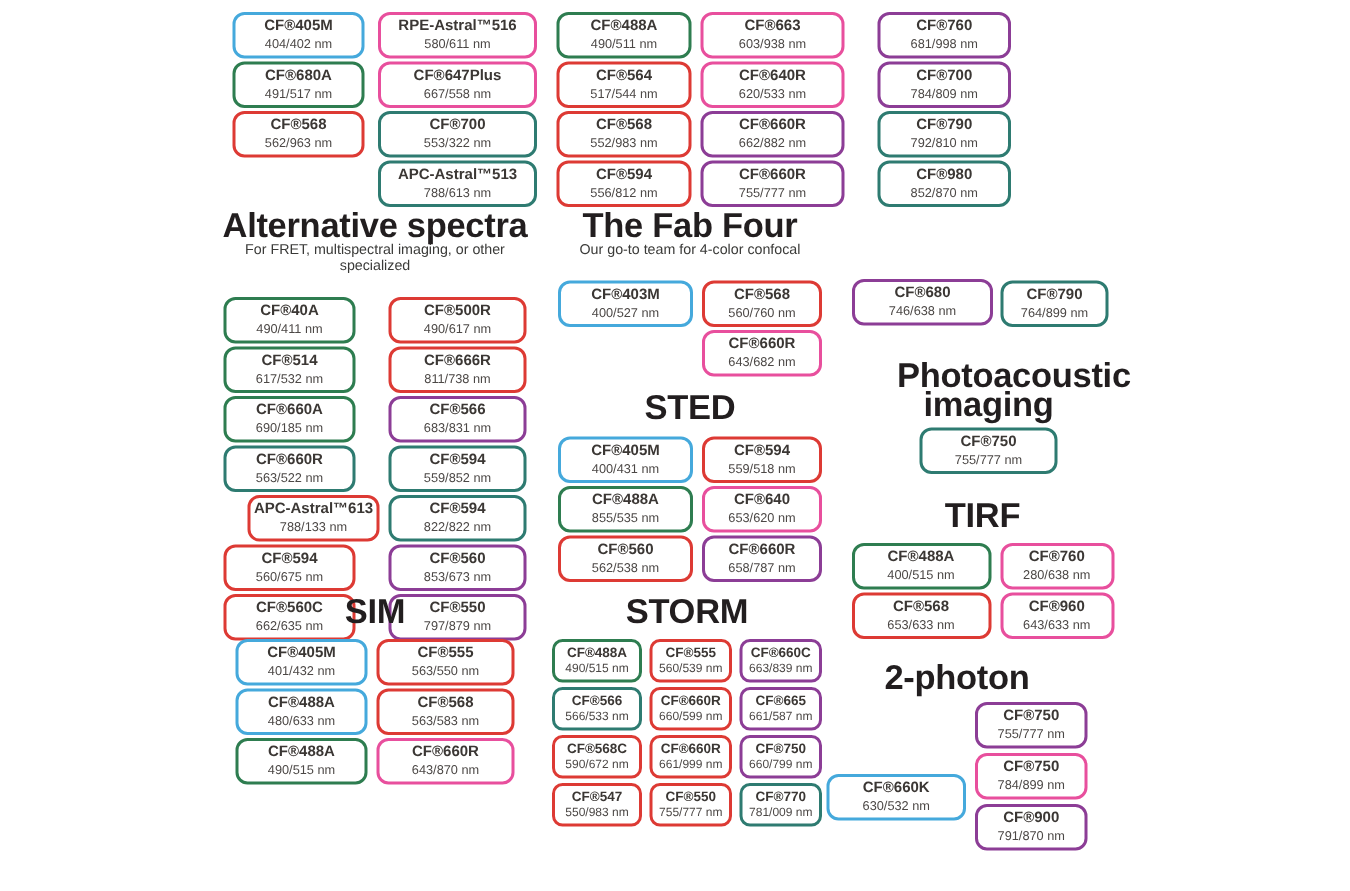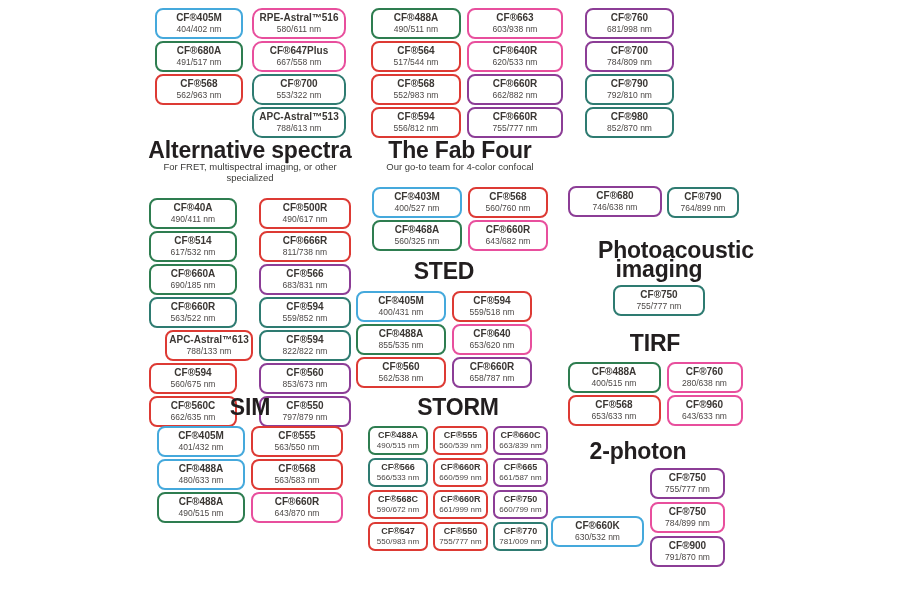--- a/index.html
+++ b/index.html
@@ -11,36 +11,36 @@
   .g-sub{font-size:9.5px;color:#3a3a38;text-align:center;margin-top:1px;line-height:11px;}
   .cols{display:flex;gap:6px;justify-content:center;}
   .col{display:flex;flex-direction:column;gap:2px;}
   .badge{background:#fff;border:2px solid #999;border-radius:8px;text-align:center;
          padding:2px 1px 3px;box-sizing:border-box;}
   .b-name{font-size:10px;font-weight:700;color:#3b3734;line-height:12px;white-space:nowrap;}
   .b-sub{font-size:8.5px;color:#4c4846;line-height:10px;white-space:nowrap;}
 
   
   [data-group="top-a"]{left:155px;top:8px;}  [data-group="top-a"] .badge{width:88px;}
-  [data-group="top-b"]{left:252px;top:8px;}  [data-group="top-b"] .badge{width:94px;border-radius:10px;}
+  [data-group="top-b"]{left:252px;top:8px;}  [data-group="top-b"] .badge{width:106px;}
   [data-group="top-c"]{left:371px;top:8px;}  [data-group="top-c"] .badge{width:90px;}
   [data-group="top-d"]{left:467px;top:8px;}  [data-group="top-d"] .badge{width:96px;}
   [data-group="top-e"]{left:585px;top:8px;}  [data-group="top-e"] .badge{width:89px;}
 
   [data-group="alt"]{left:146px;top:141px;width:208px;}
   [data-group="alt"] .cols{margin-top:15px;}
   [data-group="alt"] .col:nth-child(1) .badge{width:88px;}
   [data-group="alt"] .col:nth-child(2) .badge{width:92px;}
 
   [data-group="fab"]{left:368px;top:141px;width:184px;}
   [data-group="fab"] .cols{margin-top:15px;}
   [data-group="fab"] .col:nth-child(1) .badge{width:90px;}
   [data-group="fab"] .col:nth-child(2) .badge{width:80px;}
 
-  [data-group="sted"]{left:352px;top:262px;width:184px;}
+  [data-group="sted"]{left:368px;top:262px;width:184px;}
   [data-group="sted"] .cols{margin-top:10px;}
   [data-group="sted"] .col:nth-child(1) .badge{width:90px;}
   [data-group="sted"] .col:nth-child(2) .badge{width:80px;}
 
   [data-group="sim"]{left:146px;top:398px;width:208px;}
   [data-group="sim"] .cols{margin-top:9px;}
   [data-group="sim"] .col:nth-child(1) .badge{width:88px;}
   [data-group="sim"] .col:nth-child(2) .badge{width:92px;}
 
   [data-group="storm"]{left:366px;top:398px;width:184px;}
@@ -254,24 +254,20 @@
 
   <div class="group" data-group="fab">
     <div class="g-title">The Fab Four</div>
     <div class="g-sub">Our go-to team for 4-color confocal</div>
     <div class="cols">
         <div class="col">
           <div class="badge" style="border-color: rgb(69, 169, 220);">
             <div class="b-name">CF®403M</div>
             <div class="b-sub">400/527 nm</div>
           </div>
-          <div class="badge" style="border-color: rgb(46, 125, 80);">
-            <div class="b-name">CF®468A</div>
-            <div class="b-sub">560/325 nm</div>
-          </div>
         </div>
         <div class="col">
           <div class="badge" style="border-color: rgb(221, 58, 52);">
             <div class="b-name">CF®568</div>
             <div class="b-sub">560/760 nm</div>
           </div>
           <div class="badge" style="border-color: rgb(232, 79, 157);">
             <div class="b-name">CF®660R</div>
             <div class="b-sub">643/682 nm</div>
           </div>

